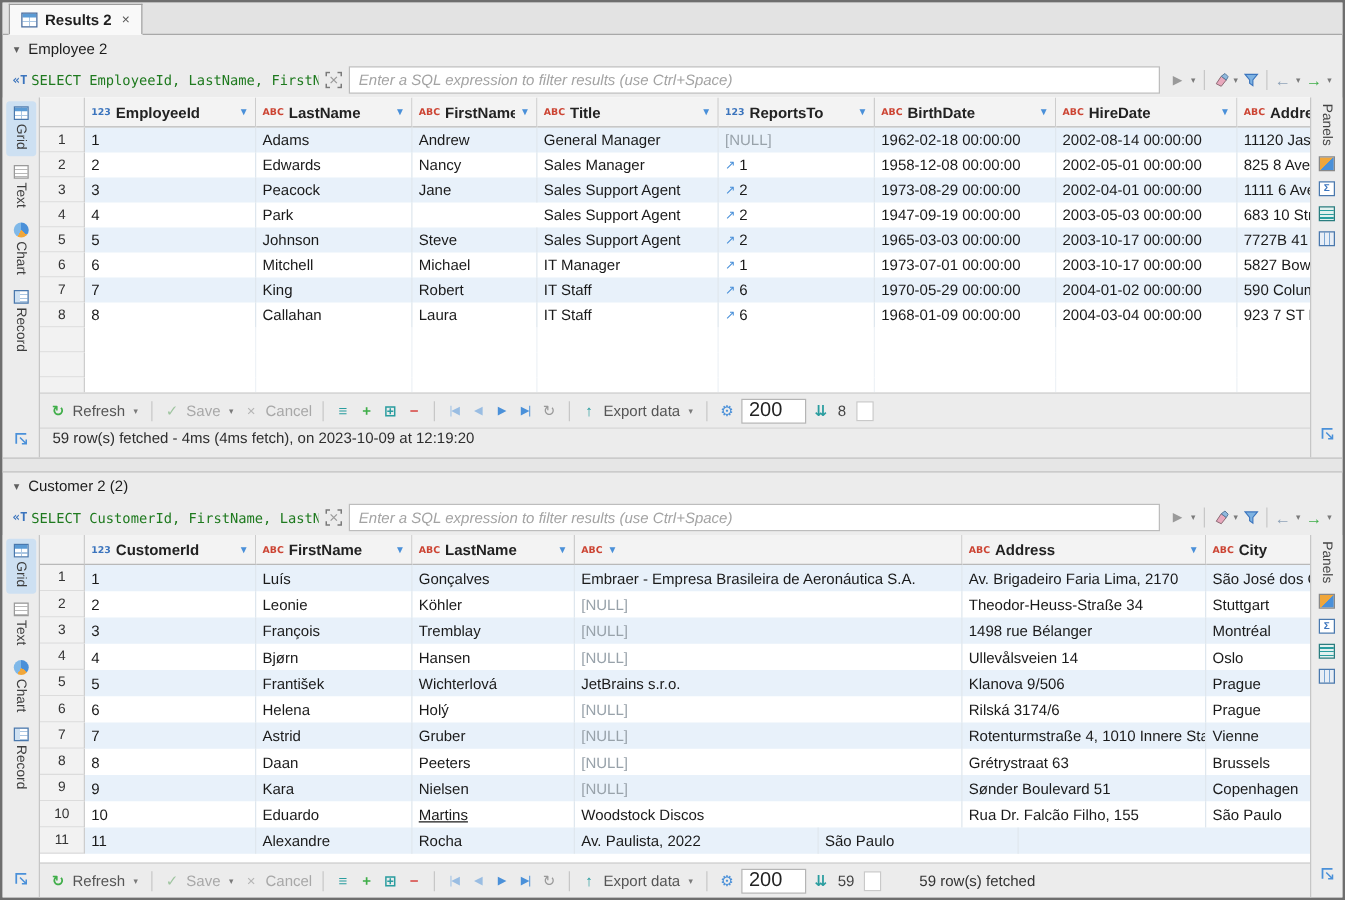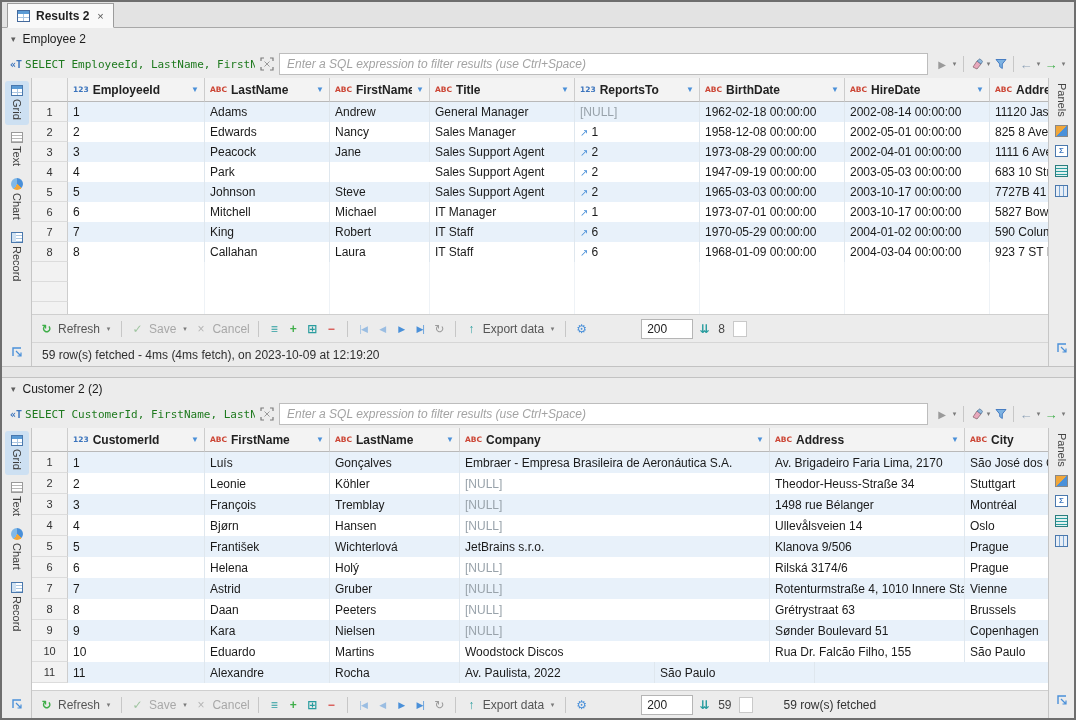--- a/index.html
+++ b/index.html
@@ -92,25 +92,25 @@
   .tbi.teal{color:var(--action-teal,#2a9d9f);font-weight:bold;}
   .tbi.red{color:var(--action-red,#d9534f);font-weight:bold;}
   .tbi.blue{color:var(--accent-blue,#4a90d9);}
   .tbi.gray{color:#9a9a9a;}
   .tbi.nav{font-size:9px;letter-spacing:-1px;color:var(--accent-blue,#4a90d9);}
   .tbi.dim{opacity:.5;}
   .tlbl{color:#555;flex:none;}
   .tlbl.dis{color:#a8a8a8;}
   .tbi.savedis{color:#9fc5a0;}
   .tbi.candis{color:#b5b5b5;}
-  .fetchsize{width:52px;height:20px;border:1px solid #b5b5b5;background:#fff;font-size:12px;color:#222;padding:0 5px;flex:none;margin-left:48px;}
+  .fetchsize{width:52px;height:20px;border:1px solid #b5b5b5;background:#fff;font-size:16px;color:#222;padding:0 5px;flex:none;}
   .rowcount{color:#444;margin-left:2px;flex:none;}
   .minibox{width:14px;height:16px;background:#fff;border:1px solid #c9c9c9;margin-left:4px;flex:none;}
   .inline-status{margin-left:26px;color:#333;flex:none;}
-  .statusbar{height:24px;flex:none;display:flex;align-items:center;padding:0 10px;background:#ececec;border-top:1px solid #d6d6d6;}
+  .statusbar{height:24px;flex:none;display:flex;align-items:flex-start;padding:0 10px;background:#ececec;border-top:1px solid #d6d6d6;}
   .stxt{font-size:12px;color:#2e2e2e;}
 </style>
 </head>
 <body>
 
 <div class="window">
 
   <div class="tabbar">
     <div class="tab">
       <span class="ic-table"></span>
@@ -491,21 +491,20 @@
                 <span class="g-cname">FirstName</span>
                 <span class="g-sort">▼</span>
               </div>
               <div class="g-hcell" style="width: 130px;">
                 <span class="g-type str">ABC</span>
                 <span class="g-cname">LastName</span>
                 <span class="g-sort">▼</span>
               </div>
               <div class="g-hcell" style="width: 310px;">
                 <span class="g-type str">ABC</span>
-                <span class="g-cname">Company</span>
                 <span class="g-sort">▼</span>
               </div>
               <div class="g-hcell" style="width: 195px;">
                 <span class="g-type str">ABC</span>
                 <span class="g-cname">Address</span>
                 <span class="g-sort">▼</span>
               </div>
               <div class="g-hcell" style="width: 160px;">
                 <span class="g-type str">ABC</span>
                 <span class="g-cname">City</span>
@@ -589,21 +588,21 @@
               <div class="g-cell" style="width: 125px;">Kara</div>
               <div class="g-cell" style="width: 130px;">Nielsen</div>
               <div class="g-cell nullv" style="width: 310px;">[NULL]</div>
               <div class="g-cell" style="width: 195px;">Sønder Boulevard 51</div>
               <div class="g-cell" style="width: 160px;">Copenhagen</div>
             </div>
             <div class="g-row" style="height: 21px;">
               <div class="g-gutter">10</div>
               <div class="g-cell" style="width: 137px;">10</div>
               <div class="g-cell" style="width: 125px;">Eduardo</div>
-              <div class="g-cell" style="width: 130px;">Martins</div>
+              <div class="g-cell" style="width: 130px; text-decoration: underline;">Martins</div>
               <div class="g-cell" style="width: 310px;">Woodstock Discos</div>
               <div class="g-cell" style="width: 195px;">Rua Dr. Falcão Filho, 155</div>
               <div class="g-cell" style="width: 160px;">São Paulo</div>
             </div>
             <div class="g-row odd" style="height: 21px;">
               <div class="g-gutter">11</div>
               <div class="g-cell" style="width: 137px;">11</div>
               <div class="g-cell" style="width: 125px;">Alexandre</div>
               <div class="g-cell" style="width: 130px;">Rocha</div>
               <div class="g-cell" style="width: 195px;">Av. Paulista, 2022</div>

